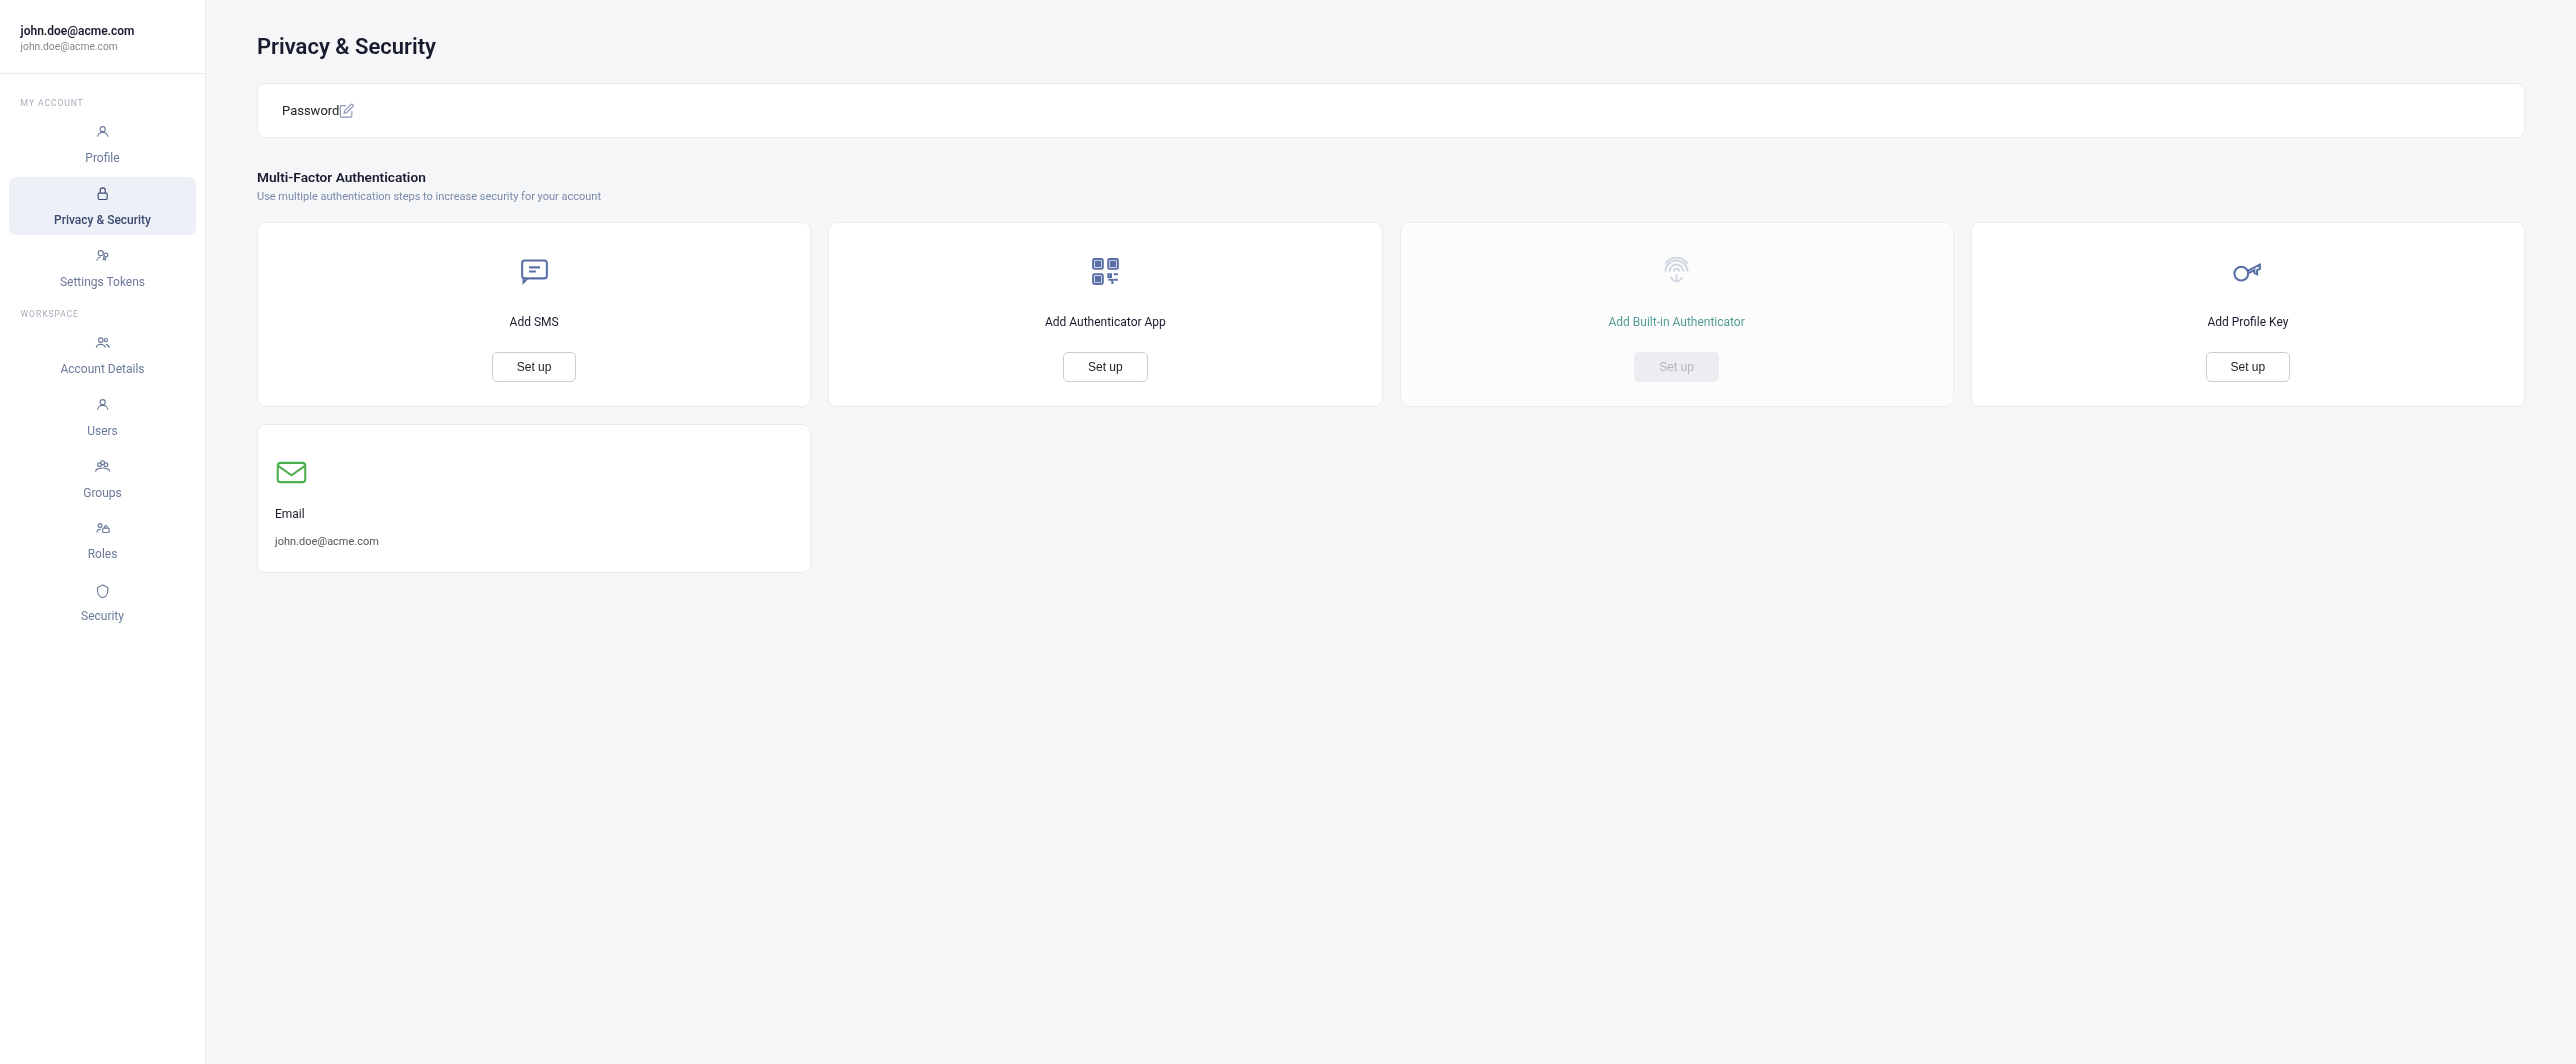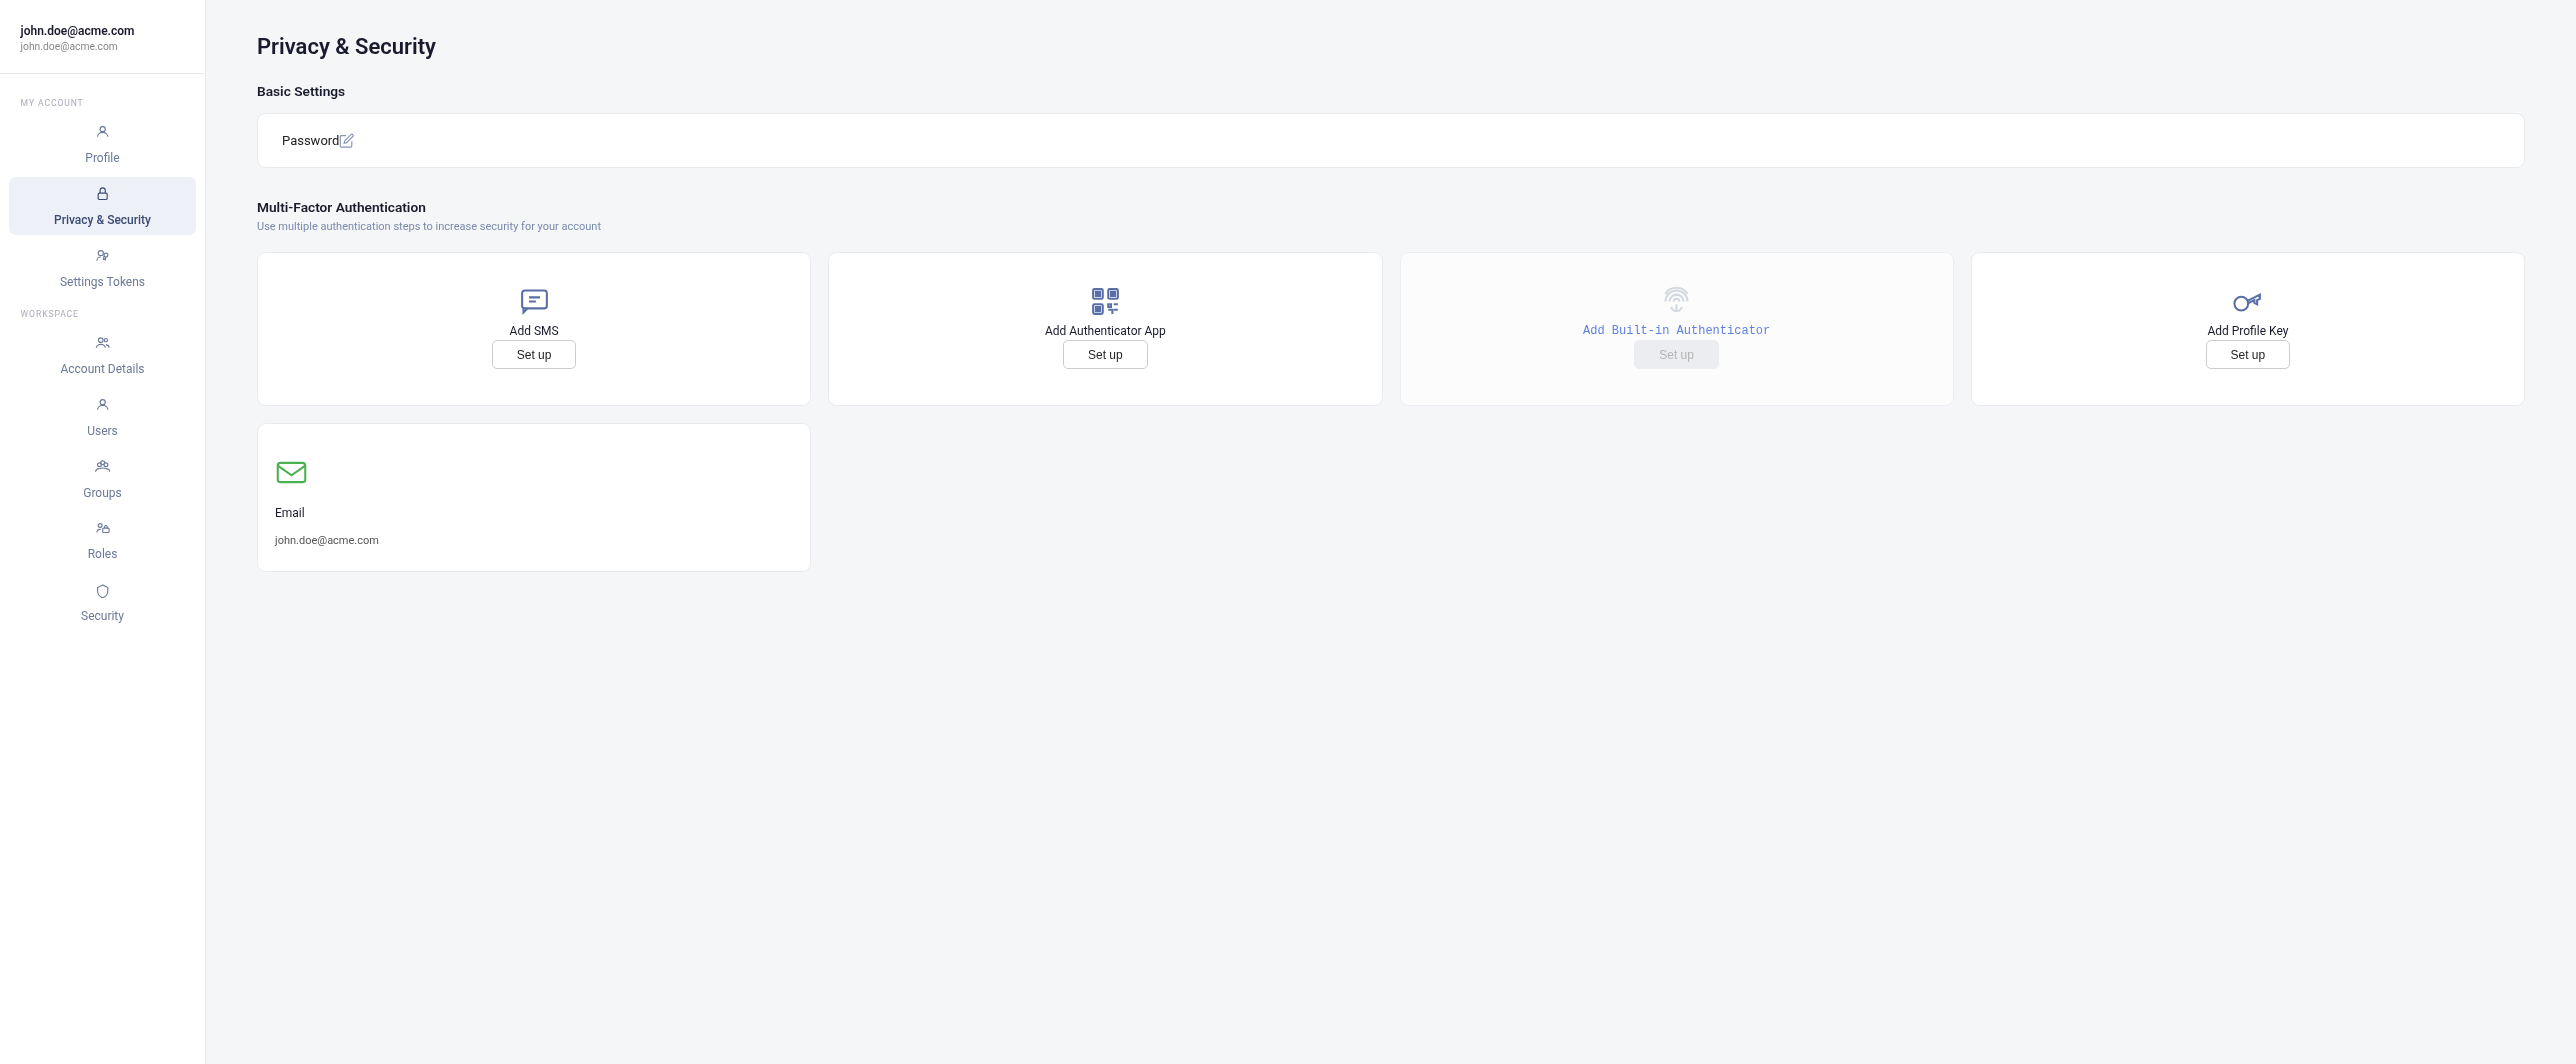--- a/index.html
+++ b/index.html
@@ -121,21 +121,21 @@
       margin-bottom: 17px;
     }
     .mfa-card {
       background: #fff;
       border: 0.9px solid #e8eaed;
       border-radius: 8.6px;
       padding: 27.5px 17px 24px 17px;
       display: flex;
       flex-direction: column;
       align-items: center;
-      gap: 2px;
+      gap: 23px;
       min-height: 154px;
     }
     .mfa-card.disabled {
       opacity: 0.7;
     }
     .mfa-icon {
       font-size: 27.5px;
       color: #6b7a99;
       display: flex;
       align-items: center;
@@ -144,21 +144,21 @@
     }
     .mfa-icon.green { color: #4caf50; }
     .mfa-icon.blue { color: #5a6fa8; }
     .mfa-icon.disabled-color { color: #c5ccd8; }
     .mfa-label {
       font-size: 12px;
       color: #1a1a2e;
       text-align: center;
       font-weight: 400;
     }
-    .mfa-label.disabled { color: #1d4ed8; font-family: Liberation Mono, monospace; }
+    .mfa-label.disabled { color: #0f766e; }
     .setup-btn {
       border: 0.9px solid #ccc;
       background: #fff;
       border-radius: 5.1px;
       padding: 6.9px 24px;
       font-size: 12px;
       cursor: pointer;
       color: #222;
       transition: background 0.15s;
     }
@@ -293,21 +293,20 @@
         <path d="M12 3L4 7v5c0 5 3.5 9.7 8 11 4.5-1.3 8-6 8-11V7z"></path>
       </svg>
     </span>
     <span>Security</span>
   </div>
 </nav>
 
 <main class="main">
   <h1 class="page-title">Privacy &amp; Security</h1>
 
-  <div class="section-title">Basic Settings</div>
 
   <div class="password-card">
     <span class="password-label">Password</span>
     <span class="edit-icon">
       <svg width="15.4" height="15.4" viewBox="0 0 24 24" fill="none" stroke="#8895b3" stroke-width="1.8">
         <path d="M11 4H4a2 2 0 0 0-2 2v14a2 2 0 0 0 2 2h14a2 2 0 0 0 2-2v-7"></path>
         <path d="M18.5 2.5a2.121 2.121 0 0 1 3 3L12 15l-4 1 1-4z"></path>
       </svg>
     </span>
   </div>

